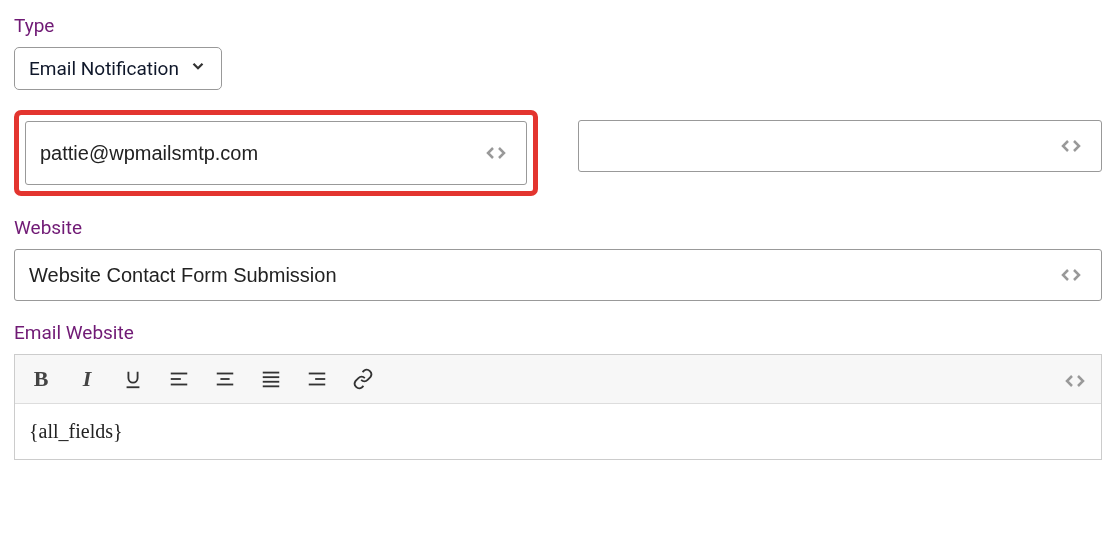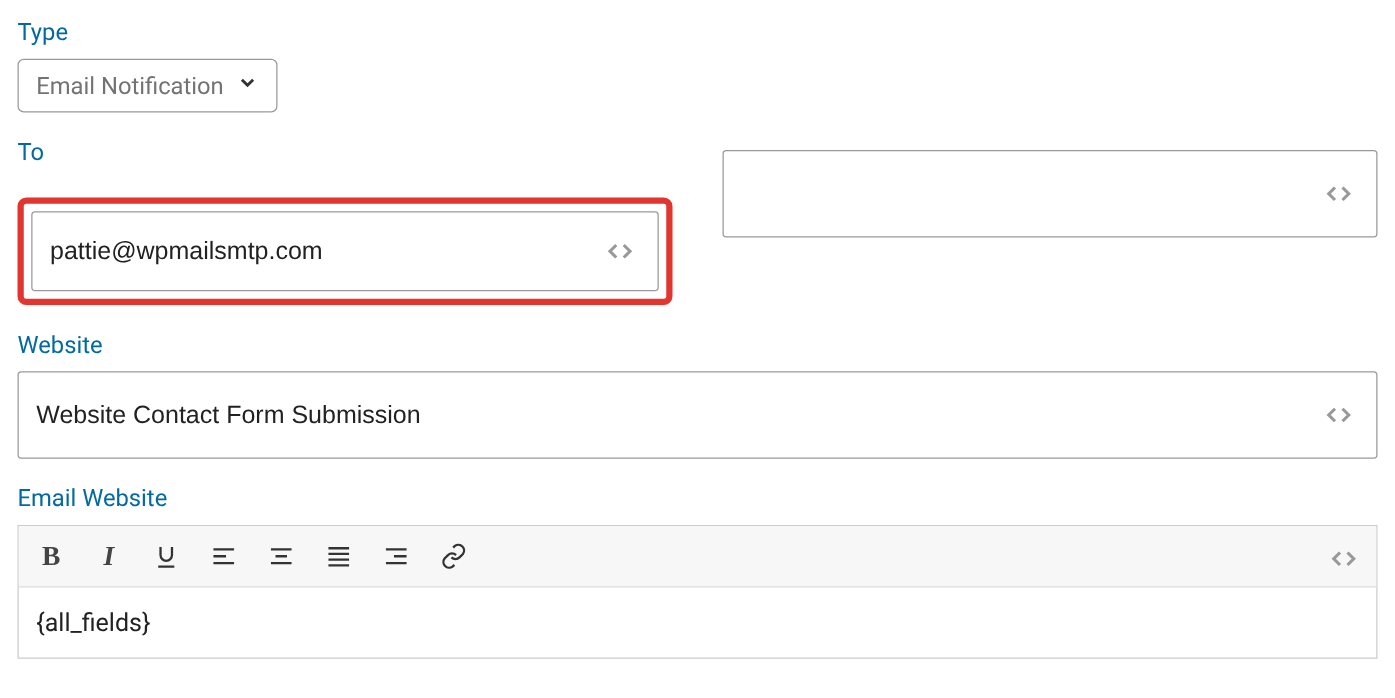--- a/index.html
+++ b/index.html
@@ -13,65 +13,64 @@
       padding: 14px;
       color: #333;
       font-size: 19px;
     }
     .field-group {
       margin-bottom: 20px;
     }
     .field-label {
       display: block;
       font-size: 19px;
-      color: #0369a1;
+      color: #701a75;
       margin-bottom: 10px;
       font-weight: 400;
     }
     .select-wrapper {
       display: inline-flex;
       align-items: center;
       border: 1px solid #999;
       border-radius: 5px;
       padding: 9px 14px;
       background: #fff;
       cursor: pointer;
       gap: 10px;
     }
     .select-wrapper .select-text {
       font-size: 19px;
-      color: #737373;
+      color: #0f172a;
     }
     .chevron-svg {
       width: 18px;
       height: 18px;
     }
     .two-col {
       display: flex;
       gap: 40px;
     }
     .col {
       flex: 1;
     }
     .input-box {
       position: relative;
       border: 1px solid #999;
       border-radius: 3px;
       background: #fff;
       display: flex;
       align-items: center;
       padding: 0;
-      height: 70px;
+      height: 52px;
     }
     .input-box.highlighted-outer {
       border: 5px solid #e3352f;
       border-radius: 7px;
       padding: 6px;
       height: 86px;
-      margin-top: 25px;
     }
     .input-box.highlighted-outer .inner-box {
       border: 1px solid #999;
       border-radius: 3px;
       height: 100%;
       width: 100%;
       display: flex;
       align-items: center;
       padding: 0 14px;
     }
@@ -145,20 +144,21 @@
     .editor-code-icon {
       position: absolute;
       right: 14px;
       top: 14px;
       color: #888;
       cursor: pointer;
     }
     .editor-body {
       padding: 16px 14px;
       min-height: 50px;
+      font-family: Liberation Serif, serif;
     }
     .editor-body-text {
       font-size: 20px;
       color: #222;
     }
     .replyto-box {
       margin-top: 10px;
     }
   </style>
 </head>
@@ -171,21 +171,20 @@
     <span>
       <svg class="chevron-svg" viewBox="0 0 24 24" fill="none" stroke="#333" stroke-width="3">
         <polyline points="6 9 12 15 18 9"></polyline>
       </svg>
     </span>
   </div>
 </div>
 
 <div class="two-col">
   <div class="col field-group">
-    <label class="field-label">To</label>
     <div class="input-box highlighted-outer">
       <div class="inner-box">
         <input type="text" class="input-text" value="pattie@wpmailsmtp.com" style="">
         <span class="code-icon-btn">
           <svg class="code-icon-svg" viewBox="0 0 24 24" fill="none" stroke="#999" stroke-width="2.5">
             <polyline points="9 7 4 12 9 17"></polyline>
             <polyline points="15 7 20 12 15 17"></polyline>
           </svg>
         </span>
       </div>

